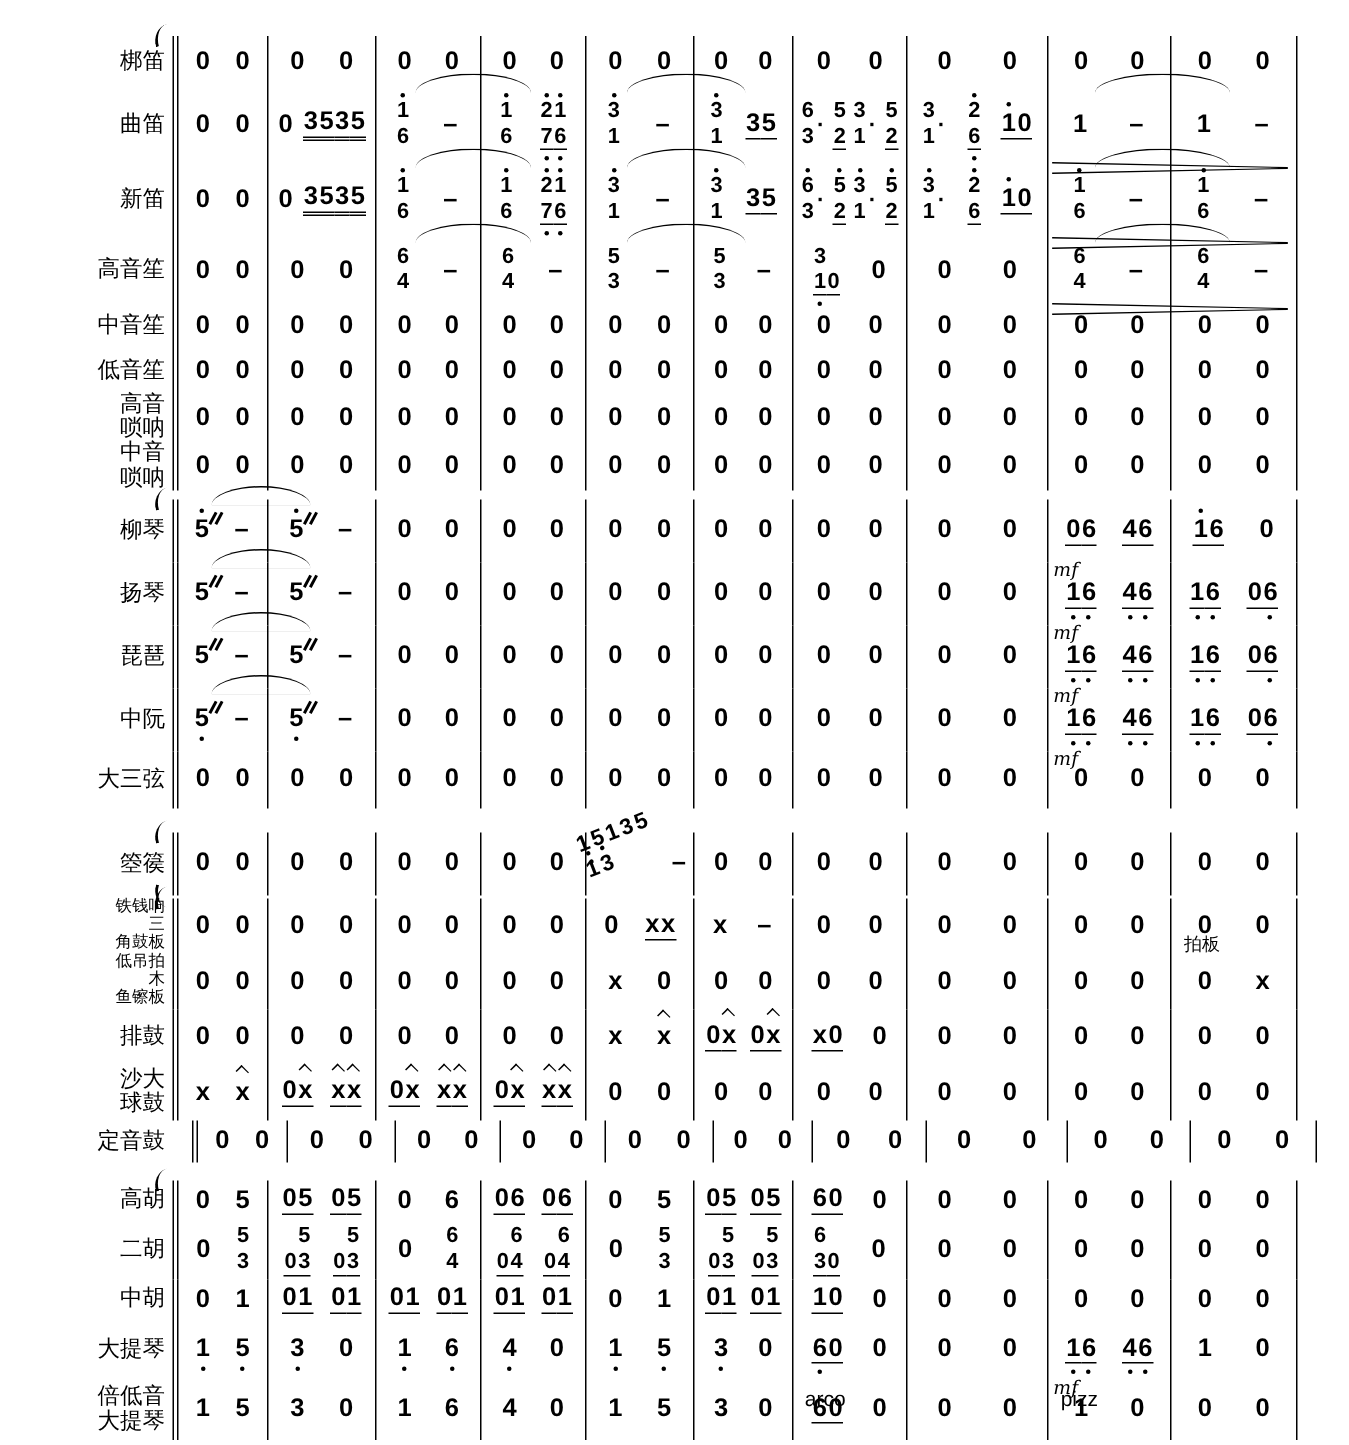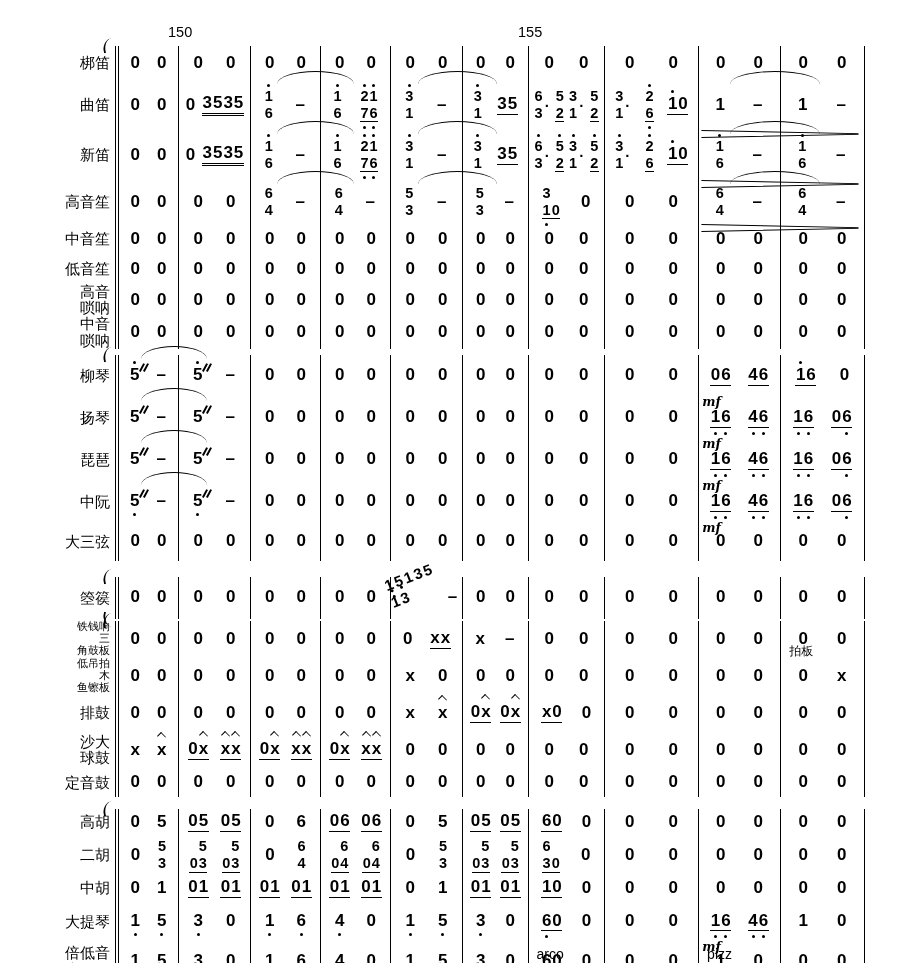--- a/index.html
+++ b/index.html
@@ -16,21 +16,21 @@
   .g-strings{margin-top:12px;}
   .row{display:flex;align-items:stretch;position:relative;}
   .g-winds .row{min-height:30px;}
   .g-winds .row:nth-child(2){min-height:34px;}
   .g-winds .row:nth-child(3),.g-winds .row:nth-child(4){min-height:50px;}
   .g-winds .row:nth-child(5){min-height:44px;}
   .g-plucked .row{min-height:42px;}
   .g-plucked .row:last-child{min-height:38px;}
   .g-harp .row{min-height:42px;}
   .g-perc .row{min-height:37px;}
-  .g-perc .row:last-child{min-height:28px;}
+  .g-perc .row:last-child{min-height:28px;gap:13px;}
   .g-strings .row{min-height:27px;}
   .g-strings .row:nth-child(5),.g-strings .row:nth-child(6){min-height:40px;}
   .lab{width:58px;flex:none;display:flex;flex-direction:column;align-items:flex-end;
        justify-content:center;padding-right:5px;font-size:15px;line-height:1.08;text-align:center;}
   .lab.l2{font-size:15px;}
   .lab.l3{font-size:11px;}
   .music{display:grid;flex:none;border-left:4px double #000;
          font-weight:bold;font-size:17px;}
   .meas{position:relative;display:flex;align-items:center;justify-content:space-around;
         border-right:1.4px solid #000;padding:2px 3px;}
@@ -54,37 +54,33 @@
   .stk.al-l{align-items:flex-start;}
   .stk.al-r{align-items:flex-end;}
   .ad{font-weight:bold;font-size:15px;margin:0 1.5px;}
   .gl{display:inline-block;transform:rotate(-21deg);transform-origin:0 100%;
       position:relative;top:-4px;font-size:15px;letter-spacing:1px;}
   .meas.tie::before{content:"";position:absolute;top:-9px;left:38%;width:112%;height:12px;
       border-top:1.7px solid #000;border-radius:50% 50% 0 0/100% 100% 0 0;z-index:3;}
   .hpw{position:absolute;left:3%;bottom:-8px;width:194%;height:8px;background:#000;z-index:2;
       clip-path:polygon(0 0,100% 42%,100% 58%,0 100%,0 87%,96.5% 50%,0 13%);}
   .sup{position:absolute;top:-15px;left:10%;font-size:12px;font-weight:normal;text-align:right;}
-  .sub{position:absolute;bottom:-12px;left:4%;font-size:12.5px;font-weight:bold;font-style:italic;
+  .sub{position:absolute;bottom:-12px;left:4%;font-size:12.5px;font-weight:normal;font-style:italic;
        font-family:"DejaVu Serif",serif;}
   .sub2{position:absolute;bottom:-23px;left:10%;font-size:14px;font-weight:normal;
         font-family:"Liberation Sans",sans-serif;}
   .g-strings .sub2{bottom:-20px;}
   .curl{position:absolute;left:50px;width:11px;height:13px;z-index:4;}
   .curl.t{top:-7px;border-left:2.5px solid #000;border-top-left-radius:12px 14px;transform:rotate(-16deg);}
   .curl.b{bottom:-7px;border-left:2.5px solid #000;border-bottom-left-radius:12px 14px;transform:rotate(16deg);}
 </style>
 </head>
 <body>
 
 <div class="page">
-  <div id="marks" class="cols">
-      <span class="mark" style="grid-column: 2;">150</span>
-      <span class="mark" style="grid-column: 7;">155</span>
-    </div>
   <div id="score">
       <div class="grp g-winds">
         <b class="curl t"></b>
         <div class="row">
           <div class="lab">梆笛</div>
           <div class="music cols">
             <div class="meas">
               <span class="cell">
                 <span class="n">0</span>
               </span>

